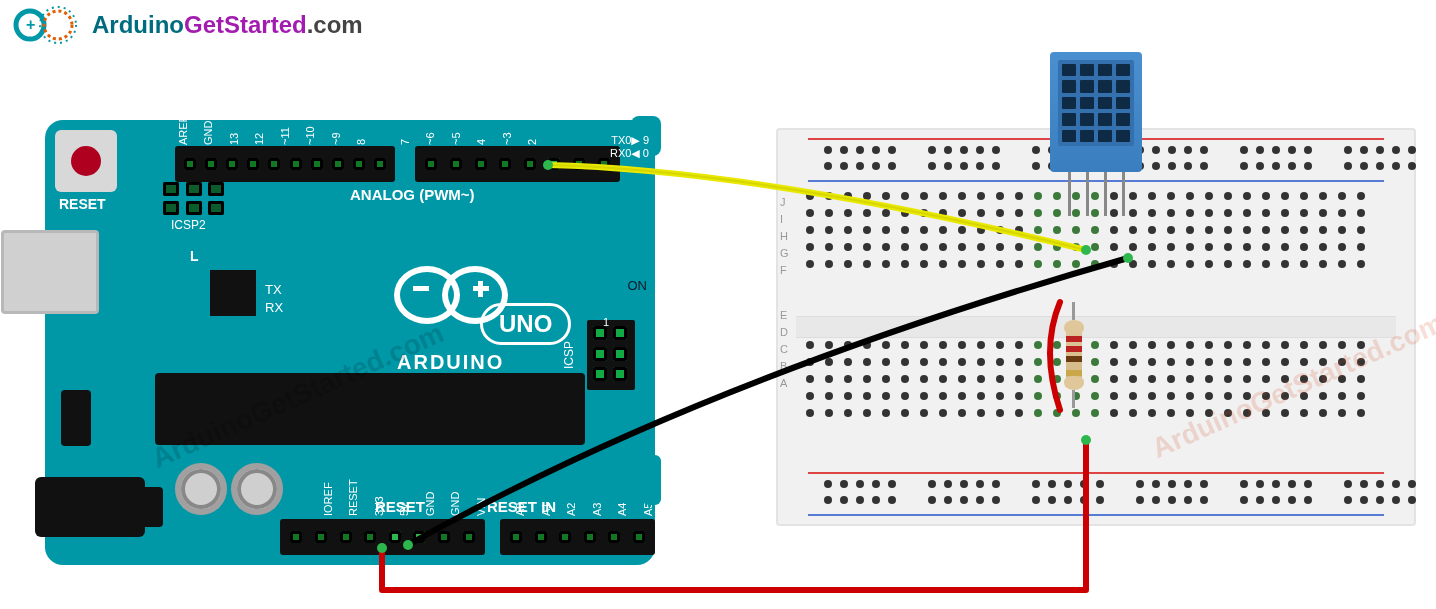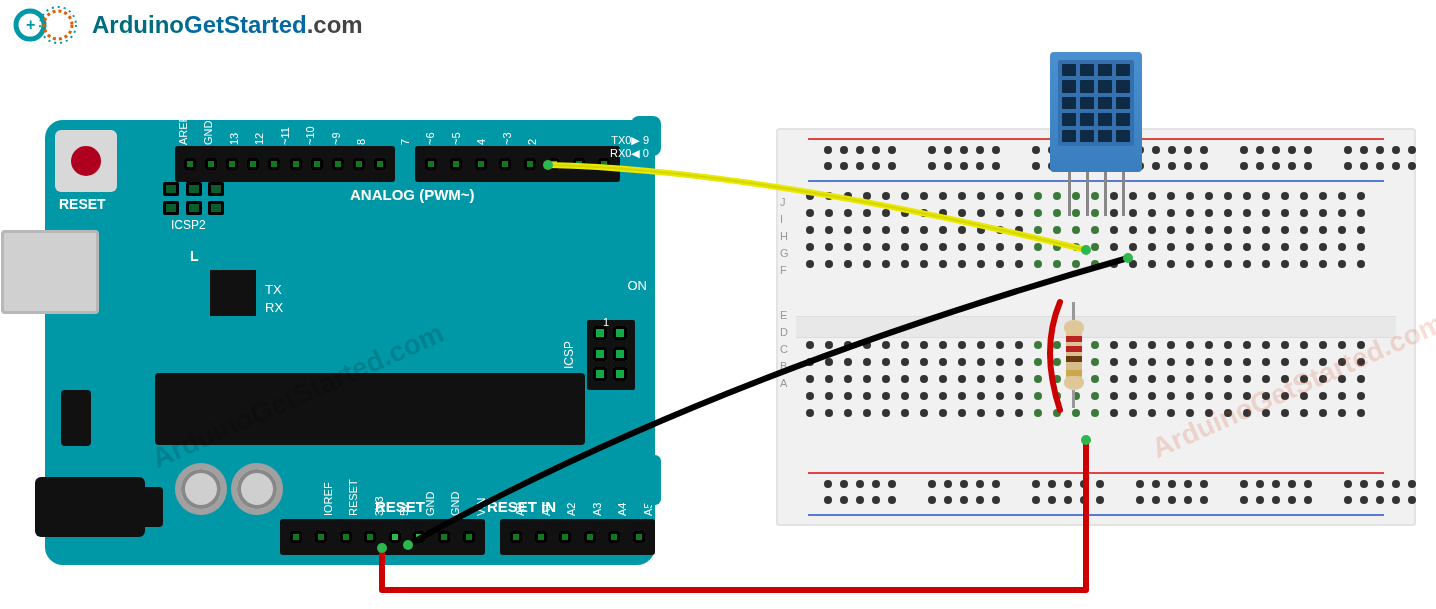--- a/index.html
+++ b/index.html
@@ -18,21 +18,21 @@
     top: 4px; left: 8px;
     display: flex;
     align-items: center;
   }
   .logo-mark {
     width: 78px; height: 42px;
     position: relative;
   }
   .logo-text { font-size: 24px; font-weight: 700; margin-left: 6px; }
   .logo-text .a { color: #006c7f; }
-  .logo-text .g { color: #0369a1; }
+  .logo-text .g { color: #a21caf; }
   .logo-text .c { color: #444; }
 
   
   .arduino {
     position: absolute;
     top: 120px; left: 45px;
     width: 610px; height: 445px;
     background: #0097a7;
     border-radius: 18px 18px 18px 18px;
   }
@@ -83,21 +83,21 @@
 
   .big-chip{
     position:absolute; bottom:120px; left:110px;
     width:430px; height:72px; background:#111; border-radius:4px;
   }
 
   .small-chip{position:absolute; top:150px; left:165px; width:46px; height:46px; background:#111;}
   .tx{position:absolute; top:162px; left:220px; color:#fff; font-size:13px;}
   .rx{position:absolute; top:180px; left:220px; color:#fff; font-size:13px;}
   .l-label{position:absolute; top:128px; left:145px; color:#fff; font-size:14px; font-weight:700;}
-  .on-label{position:absolute; top:158px; right:8px; color:#ffffff; font-size:13px;}
+  .on-label{position:absolute; top:158px; right:8px; color:#0f172a; font-size:13px;}
 
   .uno-logo{
     position:absolute; top:140px; left:285px;
     color:#fff; text-align:center;
   }
   .uno-logo .rings{
     width:130px; height:58px; position:relative; margin:0 auto;
   }
   .uno-logo .rings::before,
   .uno-logo .rings::after{
@@ -336,20 +336,28 @@
   </div>
 
   <div class="digital-label">ANALOG (PWM~)</div>
 
   <div class="l-label">L</div>
   <div class="small-chip"></div>
   <div class="tx">TX</div>
   <div class="rx">RX</div>
   <div class="on-label">ON</div>
 
+  <div class="uno-logo">
+    <div class="rings">
+      <div class="uno-minus"></div>
+        <div class="uno-plus"></div>
+    </div>
+    <span class="uno-text">UNO</span>
+    <div class="uno-arduino">ARDUINO</div>
+  </div>
 
   <div class="icsp">
     <div class="ph"></div>
       <div class="ph"></div>
       <div class="ph"></div>
     <div class="ph"></div>
       <div class="ph"></div>
       <div class="ph"></div>
   </div>
   <div class="icsp-label">ICSP</div>

